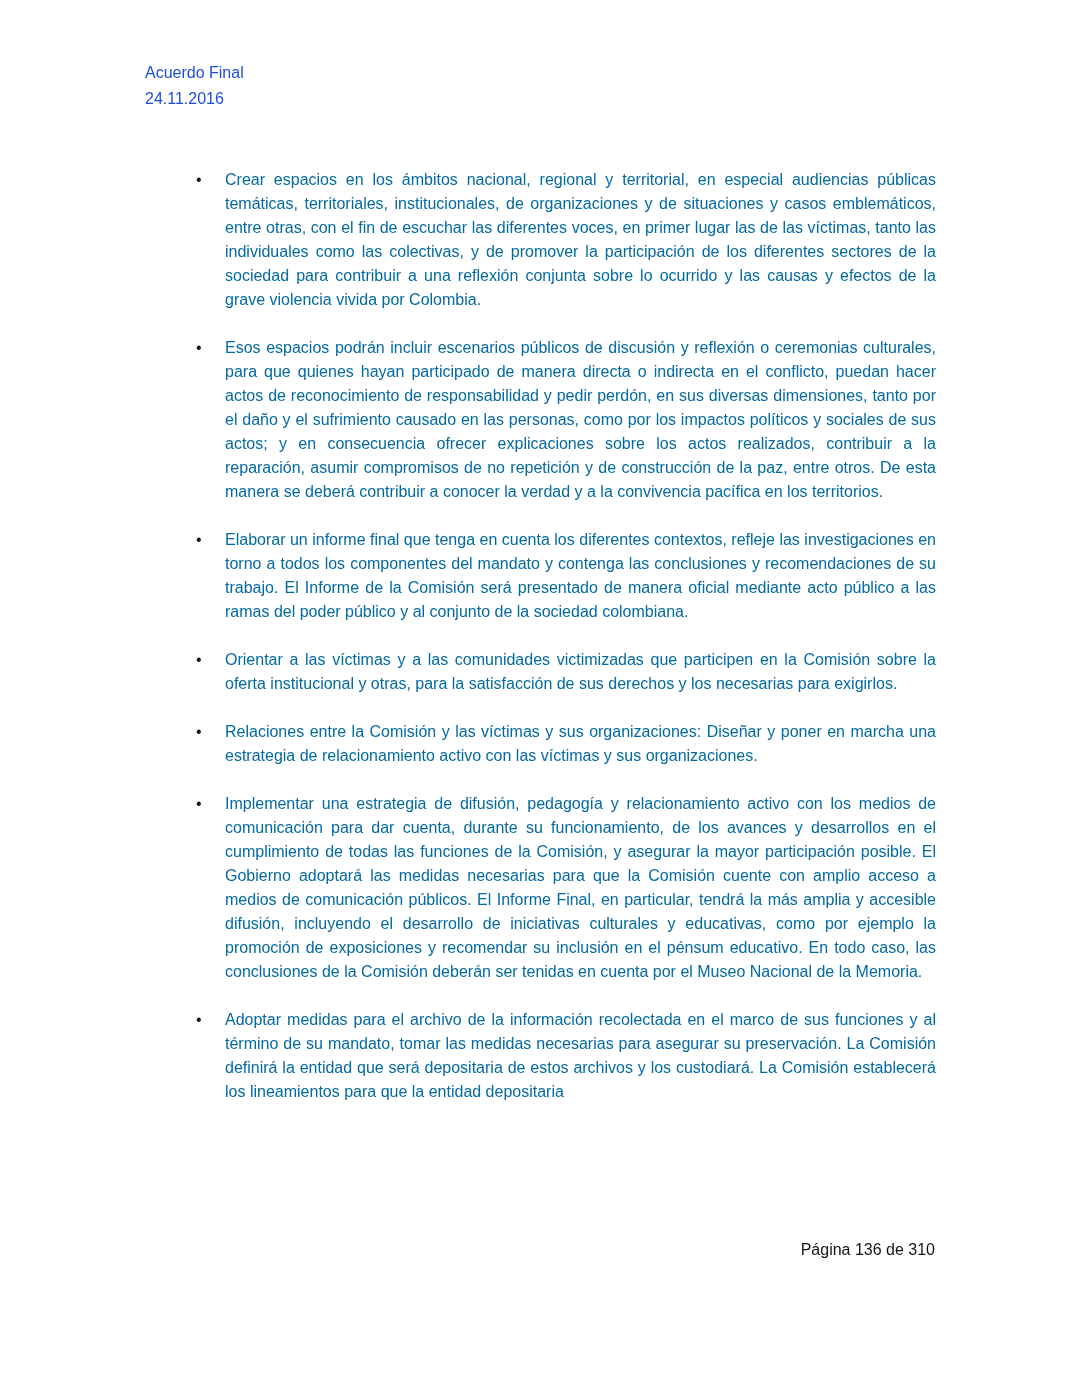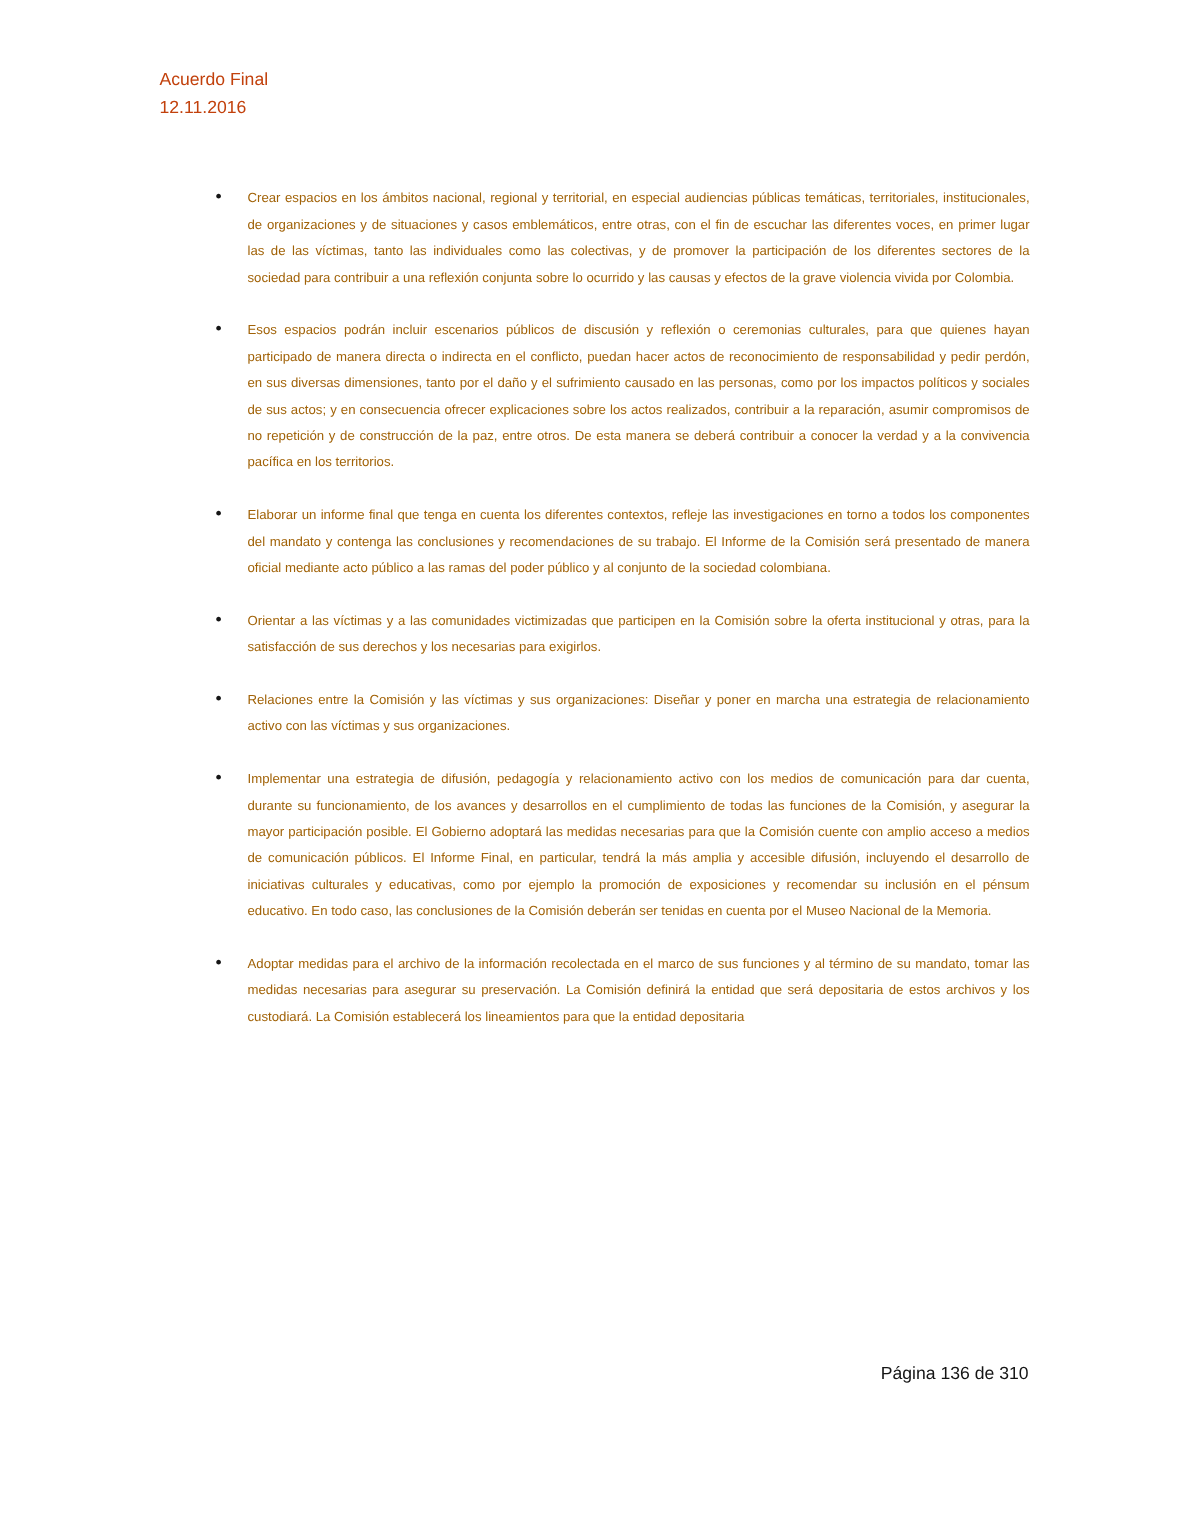--- a/index.html
+++ b/index.html
@@ -21,21 +21,21 @@
     height: 1397px;
     background: #ffffff;
     overflow: hidden;
   }
   .doc-header {
     position: absolute;
     left: 145px;
     top: 60px;
     font-size: 16px;
     line-height: 26px;
-    color: #c2410c;
+    color: #1d4ed8;
   }
   .bullet-list {
     position: absolute;
     left: 196px;
     top: 168px;
     width: 740px;
     margin: 0;
     padding: 0;
     list-style: none;
   }
@@ -46,44 +46,44 @@
   }
   .bullet-marker {
     flex: 0 0 29px;
     width: 29px;
     font-size: 16px;
     line-height: 24px;
     color: #151515;
   }
   .bullet-text {
     flex: 1;
-    font-size: 12px;
+    font-size: 16px;
     line-height: 24px;
     text-align: justify;
     text-justify: inter-word;
-    color: #a16207;
+    color: #0369a1;
   }
   .doc-footer {
     position: absolute;
     right: 145px;
     top: 1238px;
     font-size: 16px;
     line-height: 24px;
     color: #151515;
     text-align: right;
   }
 </style>
 </head>
 <body>
 
 <div class="page">
 
   <div class="doc-header">
     <div>Acuerdo Final</div>
-    <div>12.11.2016</div>
+    <div>24.11.2016</div>
   </div>
 
   <ul class="bullet-list">
     <li class="bullet-item">
       <span class="bullet-marker">•</span>
       <span class="bullet-text">Crear espacios en los ámbitos nacional, regional y territorial, en especial audiencias públicas temáticas, territoriales, institucionales, de organizaciones y de situaciones y casos emblemáticos, entre otras, con el fin de escuchar las diferentes voces, en primer lugar las de las víctimas, tanto las individuales como las colectivas, y de promover la participación de los diferentes sectores de la sociedad para contribuir a una reflexión conjunta sobre lo ocurrido y las causas y efectos de la grave violencia vivida por Colombia.</span>
     </li>
     <li class="bullet-item">
       <span class="bullet-marker">•</span>
       <span class="bullet-text">Esos espacios podrán incluir escenarios públicos de discusión y reflexión o ceremonias culturales, para que quienes hayan participado de manera directa o indirecta en el conflicto, puedan hacer actos de reconocimiento de responsabilidad y pedir perdón, en sus diversas dimensiones, tanto por el daño y el sufrimiento causado en las personas, como por los impactos políticos y sociales de sus actos; y en consecuencia ofrecer explicaciones sobre los actos realizados, contribuir a la reparación, asumir compromisos de no repetición y de construcción de la paz, entre otros. De esta manera se deberá contribuir a conocer la verdad y a la convivencia pacífica en los territorios.</span>

